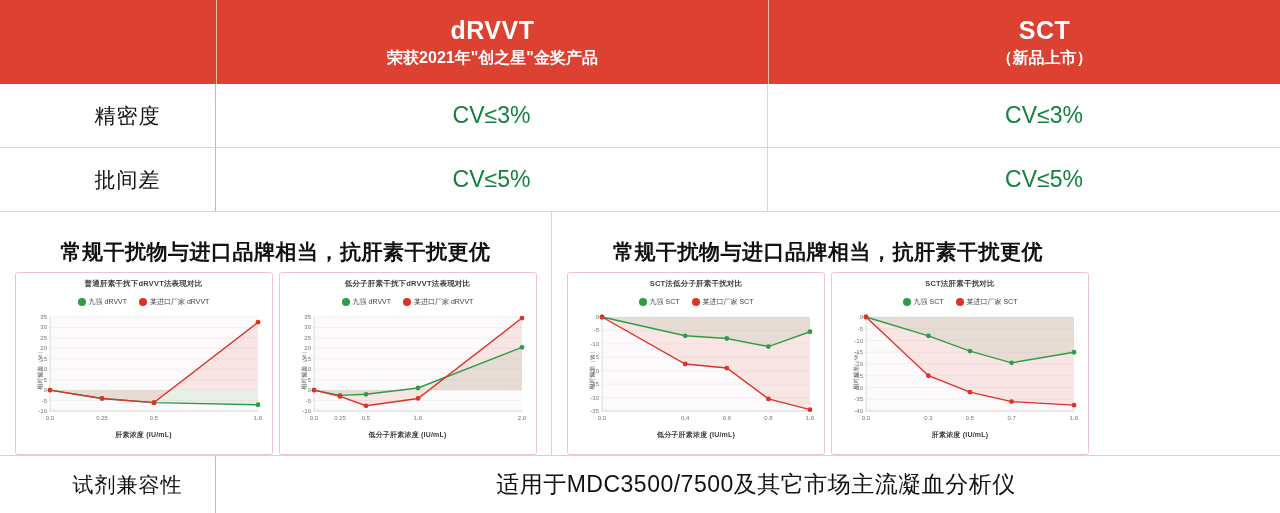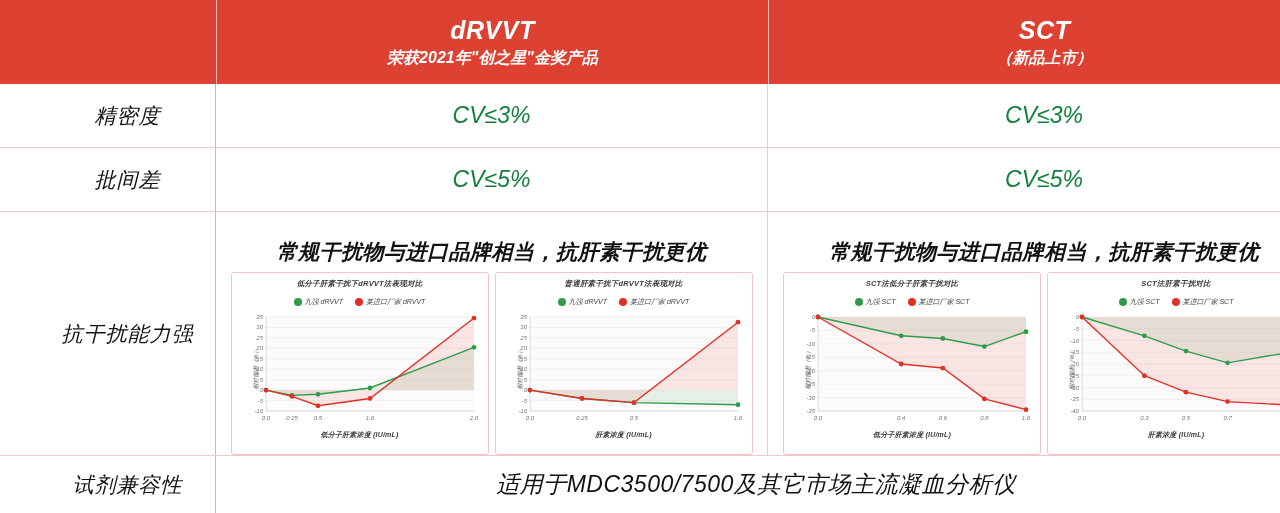--- a/index.html
+++ b/index.html
@@ -7,21 +7,20 @@
     width:1280px;height:513px;
     background:#ffffff;
     font-family:"Liberation Sans","DejaVu Sans",sans-serif;
     color:#1a1a1a;
     overflow:hidden;
   }
   .table{
     width:1280px;height:513px;
     display:flex;flex-direction:column;
     box-sizing:border-box;
-    font-style:italic;
   }
   .row{display:flex;width:100%;box-sizing:border-box;}
 
   
   .header-row{
     background:#DC4132;
     height:84px;
     flex:0 0 84px;
   }
   .header-row .cell{
@@ -147,26 +146,81 @@
     </div>
     <div class="cell c-mid">
       <span class="val-txt">CV≤5%</span>
     </div>
     <div class="cell c-right">
       <span class="val-txt">CV≤5%</span>
     </div>
   </div>
 
   <div class="row body-row r-interference">
-    <div class="cell c-label">
-      <span class="label-txt">抗干扰能力强</span>
-    </div>
     <div class="cell c-mid intf-cell">
       <div class="intf-head">常规干扰物与进口品牌相当，抗肝素干扰更优</div>
       <div class="chart-pair">
+        <div class="chart">
+            <div class="chart-title">普通肝素干扰下dRVVT法表现对比</div>
+            <div class="legend">
+              <div class="legend-item">
+                <span class="dot" style="background: rgb(46, 156, 74);"></span>
+                <span>九强 dRVVT</span>
+              </div>
+              <div class="legend-item">
+                <span class="dot" style="background: rgb(224, 49, 39);"></span>
+                <span>某进口厂家 dRVVT</span>
+              </div>
+            </div>
+            <div class="plot-wrap">
+              <svg width="244" height="116">
+                <rect x="28" y="6" width="208" height="94" fill="#fcfafa"></rect>
+                <line x1="28" x2="236" y1="100" y2="100" stroke="#eceaea" stroke-width="0.6"></line>
+                <text x="25" y="102" text-anchor="end" class="tick">-10</text>
+                <line x1="28" x2="236" y1="89.55555555555556" y2="89.55555555555556" stroke="#eceaea" stroke-width="0.6"></line>
+                <text x="25" y="91.55555555555556" text-anchor="end" class="tick">-5</text>
+                <line x1="28" x2="236" y1="79.11111111111111" y2="79.11111111111111" stroke="#eceaea" stroke-width="0.6"></line>
+                <text x="25" y="81.11111111111111" text-anchor="end" class="tick">0</text>
+                <line x1="28" x2="236" y1="68.66666666666667" y2="68.66666666666667" stroke="#eceaea" stroke-width="0.6"></line>
+                <text x="25" y="70.66666666666667" text-anchor="end" class="tick">5</text>
+                <line x1="28" x2="236" y1="58.22222222222222" y2="58.22222222222222" stroke="#eceaea" stroke-width="0.6"></line>
+                <text x="25" y="60.22222222222222" text-anchor="end" class="tick">10</text>
+                <line x1="28" x2="236" y1="47.77777777777778" y2="47.77777777777778" stroke="#eceaea" stroke-width="0.6"></line>
+                <text x="25" y="49.77777777777778" text-anchor="end" class="tick">15</text>
+                <line x1="28" x2="236" y1="37.333333333333336" y2="37.333333333333336" stroke="#eceaea" stroke-width="0.6"></line>
+                <text x="25" y="39.333333333333336" text-anchor="end" class="tick">20</text>
+                <line x1="28" x2="236" y1="26.888888888888886" y2="26.888888888888886" stroke="#eceaea" stroke-width="0.6"></line>
+                <text x="25" y="28.888888888888886" text-anchor="end" class="tick">25</text>
+                <line x1="28" x2="236" y1="16.444444444444443" y2="16.444444444444443" stroke="#eceaea" stroke-width="0.6"></line>
+                <text x="25" y="18.444444444444443" text-anchor="end" class="tick">30</text>
+                <line x1="28" x2="236" y1="6" y2="6" stroke="#eceaea" stroke-width="0.6"></line>
+                <text x="25" y="8" text-anchor="end" class="tick">35</text>
+                <text x="28" y="109" text-anchor="middle" class="tick">0.0</text>
+                <text x="80" y="109" text-anchor="middle" class="tick">0.25</text>
+                <text x="132" y="109" text-anchor="middle" class="tick">0.5</text>
+                <text x="236" y="109" text-anchor="middle" class="tick">1.0</text>
+                <line x1="28" x2="236" y1="100" y2="100" stroke="#cfcfcf" stroke-width="0.7"></line>
+                <line x1="28" x2="28" y1="6" y2="100" stroke="#cfcfcf" stroke-width="0.7"></line>
+                <path d="M 28 79.11111111111111 L 28 79.11111111111111 L 80 87.46666666666667 L 132 91.64444444444445 L 236 93.73333333333333 L 236 79.11111111111111 Z" fill="#2e9c4a" fill-opacity="0.1" stroke="none"></path>
+                <path d="M 28 79.11111111111111 L 28 79.11111111111111 L 80 87.46666666666667 L 132 91.64444444444445 L 236 11.222222222222229 L 236 79.11111111111111 Z" fill="#e03127" fill-opacity="0.1" stroke="none"></path>
+                <path d="M 28 79.11111111111111 L 80 87.46666666666667 L 132 91.64444444444445 L 236 93.73333333333333" fill="none" stroke="#2e9c4a" stroke-width="1.4"></path>
+                <circle cx="28" cy="79.11111111111111" r="2.4" fill="#2e9c4a"></circle>
+                <circle cx="80" cy="87.46666666666667" r="2.4" fill="#2e9c4a"></circle>
+                <circle cx="132" cy="91.64444444444445" r="2.4" fill="#2e9c4a"></circle>
+                <circle cx="236" cy="93.73333333333333" r="2.4" fill="#2e9c4a"></circle>
+                <path d="M 28 79.11111111111111 L 80 87.46666666666667 L 132 91.64444444444445 L 236 11.222222222222229" fill="none" stroke="#e03127" stroke-width="1.4"></path>
+                <circle cx="28" cy="79.11111111111111" r="2.4" fill="#e03127"></circle>
+                <circle cx="80" cy="87.46666666666667" r="2.4" fill="#e03127"></circle>
+                <circle cx="132" cy="91.64444444444445" r="2.4" fill="#e03127"></circle>
+                <circle cx="236" cy="11.222222222222229" r="2.4" fill="#e03127"></circle>
+              </svg>
+              <div class="yaxis-title">相对偏差（%）</div>
+            </div>
+            <div class="xaxis-title">肝素浓度 (IU/mL)</div>
+          </div>
         <div class="chart">
             <div class="chart-title">低分子肝素干扰下dRVVT法表现对比</div>
             <div class="legend">
               <div class="legend-item">
                 <span class="dot" style="background: rgb(46, 156, 74);"></span>
                 <span>九强 dRVVT</span>
               </div>
               <div class="legend-item">
                 <span class="dot" style="background: rgb(224, 49, 39);"></span>
                 <span>某进口厂家 dRVVT</span>
@@ -214,78 +268,20 @@
                 <circle cx="28" cy="79.11111111111111" r="2.4" fill="#e03127"></circle>
                 <circle cx="54" cy="85.37777777777778" r="2.4" fill="#e03127"></circle>
                 <circle cx="80" cy="94.77777777777777" r="2.4" fill="#e03127"></circle>
                 <circle cx="132" cy="87.46666666666667" r="2.4" fill="#e03127"></circle>
                 <circle cx="236" cy="7.044444444444437" r="2.4" fill="#e03127"></circle>
               </svg>
               <div class="yaxis-title">相对偏差（%）</div>
             </div>
             <div class="xaxis-title">低分子肝素浓度 (IU/mL)</div>
           </div>
-        <div class="chart">
-            <div class="chart-title">普通肝素干扰下dRVVT法表现对比</div>
-            <div class="legend">
-              <div class="legend-item">
-                <span class="dot" style="background: rgb(46, 156, 74);"></span>
-                <span>九强 dRVVT</span>
-              </div>
-              <div class="legend-item">
-                <span class="dot" style="background: rgb(224, 49, 39);"></span>
-                <span>某进口厂家 dRVVT</span>
-              </div>
-            </div>
-            <div class="plot-wrap">
-              <svg width="244" height="116">
-                <rect x="28" y="6" width="208" height="94" fill="#fcfafa"></rect>
-                <line x1="28" x2="236" y1="100" y2="100" stroke="#eceaea" stroke-width="0.6"></line>
-                <text x="25" y="102" text-anchor="end" class="tick">-10</text>
-                <line x1="28" x2="236" y1="89.55555555555556" y2="89.55555555555556" stroke="#eceaea" stroke-width="0.6"></line>
-                <text x="25" y="91.55555555555556" text-anchor="end" class="tick">-5</text>
-                <line x1="28" x2="236" y1="79.11111111111111" y2="79.11111111111111" stroke="#eceaea" stroke-width="0.6"></line>
-                <text x="25" y="81.11111111111111" text-anchor="end" class="tick">0</text>
-                <line x1="28" x2="236" y1="68.66666666666667" y2="68.66666666666667" stroke="#eceaea" stroke-width="0.6"></line>
-                <text x="25" y="70.66666666666667" text-anchor="end" class="tick">5</text>
-                <line x1="28" x2="236" y1="58.22222222222222" y2="58.22222222222222" stroke="#eceaea" stroke-width="0.6"></line>
-                <text x="25" y="60.22222222222222" text-anchor="end" class="tick">10</text>
-                <line x1="28" x2="236" y1="47.77777777777778" y2="47.77777777777778" stroke="#eceaea" stroke-width="0.6"></line>
-                <text x="25" y="49.77777777777778" text-anchor="end" class="tick">15</text>
-                <line x1="28" x2="236" y1="37.333333333333336" y2="37.333333333333336" stroke="#eceaea" stroke-width="0.6"></line>
-                <text x="25" y="39.333333333333336" text-anchor="end" class="tick">20</text>
-                <line x1="28" x2="236" y1="26.888888888888886" y2="26.888888888888886" stroke="#eceaea" stroke-width="0.6"></line>
-                <text x="25" y="28.888888888888886" text-anchor="end" class="tick">25</text>
-                <line x1="28" x2="236" y1="16.444444444444443" y2="16.444444444444443" stroke="#eceaea" stroke-width="0.6"></line>
-                <text x="25" y="18.444444444444443" text-anchor="end" class="tick">30</text>
-                <line x1="28" x2="236" y1="6" y2="6" stroke="#eceaea" stroke-width="0.6"></line>
-                <text x="25" y="8" text-anchor="end" class="tick">35</text>
-                <text x="28" y="109" text-anchor="middle" class="tick">0.0</text>
-                <text x="80" y="109" text-anchor="middle" class="tick">0.25</text>
-                <text x="132" y="109" text-anchor="middle" class="tick">0.5</text>
-                <text x="236" y="109" text-anchor="middle" class="tick">1.0</text>
-                <line x1="28" x2="236" y1="100" y2="100" stroke="#cfcfcf" stroke-width="0.7"></line>
-                <line x1="28" x2="28" y1="6" y2="100" stroke="#cfcfcf" stroke-width="0.7"></line>
-                <path d="M 28 79.11111111111111 L 28 79.11111111111111 L 80 87.46666666666667 L 132 91.64444444444445 L 236 93.73333333333333 L 236 79.11111111111111 Z" fill="#2e9c4a" fill-opacity="0.1" stroke="none"></path>
-                <path d="M 28 79.11111111111111 L 28 79.11111111111111 L 80 87.46666666666667 L 132 91.64444444444445 L 236 11.222222222222229 L 236 79.11111111111111 Z" fill="#e03127" fill-opacity="0.1" stroke="none"></path>
-                <path d="M 28 79.11111111111111 L 80 87.46666666666667 L 132 91.64444444444445 L 236 93.73333333333333" fill="none" stroke="#2e9c4a" stroke-width="1.4"></path>
-                <circle cx="28" cy="79.11111111111111" r="2.4" fill="#2e9c4a"></circle>
-                <circle cx="80" cy="87.46666666666667" r="2.4" fill="#2e9c4a"></circle>
-                <circle cx="132" cy="91.64444444444445" r="2.4" fill="#2e9c4a"></circle>
-                <circle cx="236" cy="93.73333333333333" r="2.4" fill="#2e9c4a"></circle>
-                <path d="M 28 79.11111111111111 L 80 87.46666666666667 L 132 91.64444444444445 L 236 11.222222222222229" fill="none" stroke="#e03127" stroke-width="1.4"></path>
-                <circle cx="28" cy="79.11111111111111" r="2.4" fill="#e03127"></circle>
-                <circle cx="80" cy="87.46666666666667" r="2.4" fill="#e03127"></circle>
-                <circle cx="132" cy="91.64444444444445" r="2.4" fill="#e03127"></circle>
-                <circle cx="236" cy="11.222222222222229" r="2.4" fill="#e03127"></circle>
-              </svg>
-              <div class="yaxis-title">相对偏差（%）</div>
-            </div>
-            <div class="xaxis-title">肝素浓度 (IU/mL)</div>
-          </div>
       </div>
     </div>
     <div class="cell c-right intf-cell">
       <div class="intf-head">常规干扰物与进口品牌相当，抗肝素干扰更优</div>
       <div class="chart-pair">
         <div class="chart">
             <div class="chart-title">SCT法低分子肝素干扰对比</div>
             <div class="legend">
               <div class="legend-item">
                 <span class="dot" style="background: rgb(46, 156, 74);"></span>

